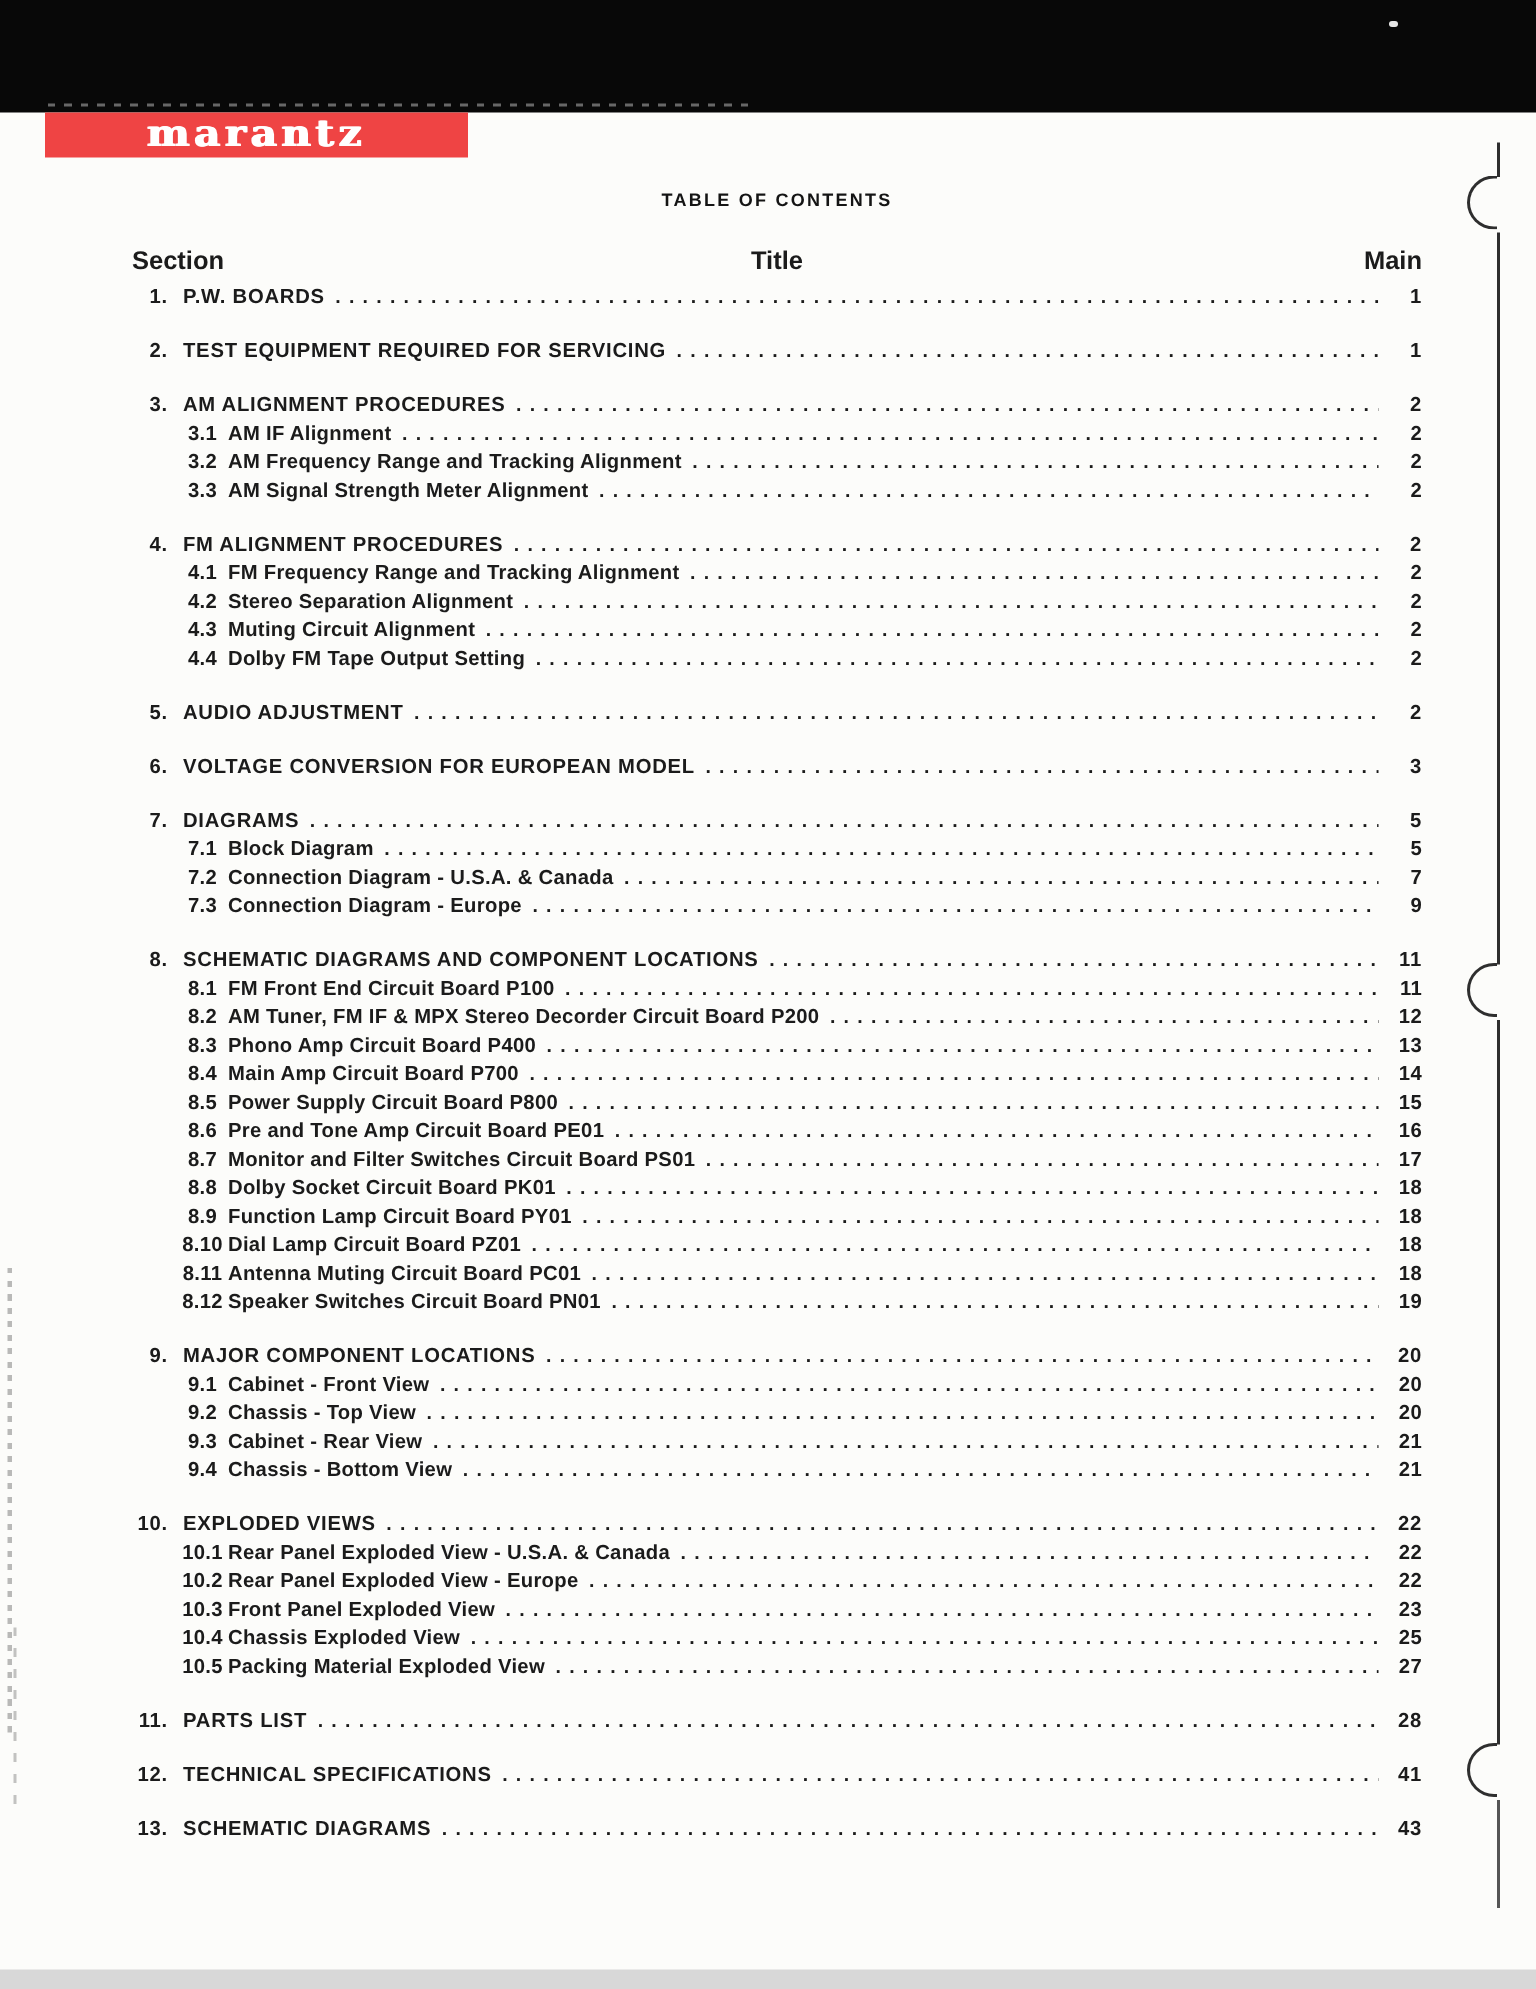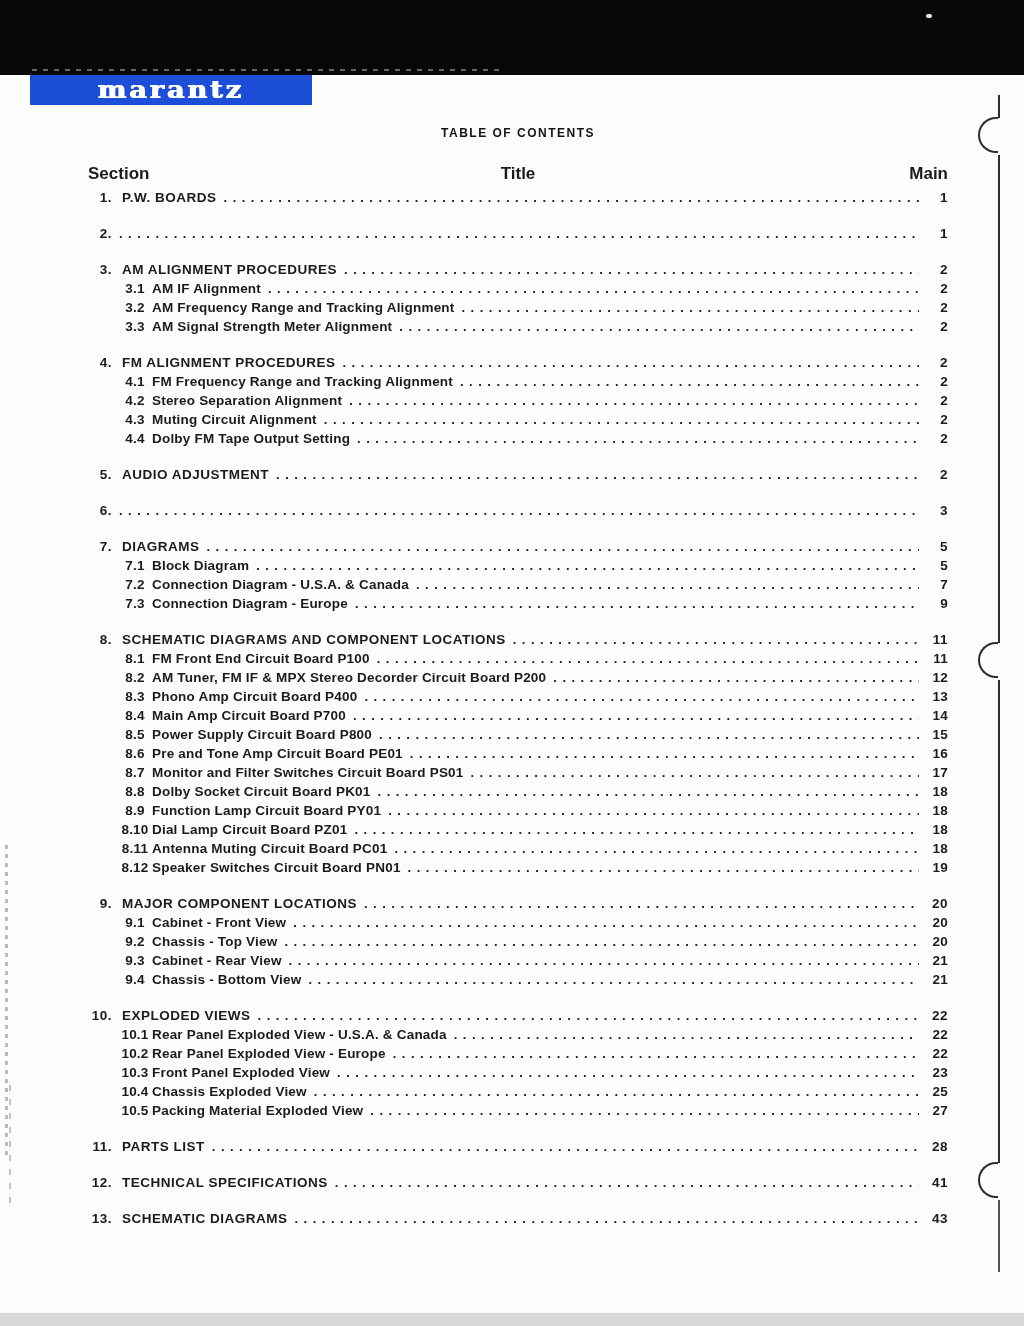--- a/index.html
+++ b/index.html
@@ -20,21 +20,21 @@
     position:absolute;left:32px;bottom:4px;width:470px;height:2px;
     background:repeating-linear-gradient(90deg,rgba(255,255,255,.55) 0 5px,transparent 5px 11px);
     opacity:.7;
   }
   .banner-speck{
     position:absolute;right:92px;top:14px;width:6px;height:4px;
     background:#fff;border-radius:2px;opacity:.9;
   }
   .logo-box{
     position:absolute;left:30px;top:75px;width:282px;height:30px;
-    background:#1d4ed8;display:flex;align-items:center;justify-content:center;
+    background:#ef4444;display:flex;align-items:center;justify-content:center;
   }
   .logo-text{
     font-family:"DejaVu Serif",serif;font-weight:bold;
     color:#fff;font-size:27px;line-height:26px;letter-spacing:3px;
     text-shadow:.6px 0 0 #fff,-.6px 0 0 #fff;
     transform:scaleY(.92);
   }
 
   
   .content{position:absolute;left:88px;top:124px;width:860px;}
@@ -125,20 +125,21 @@
 
     <div class="toc">
         <div class="row l1">
           <span class="num num1">1.</span>
           <span class="t">P.W. BOARDS</span>
           <span class="leader">........................................................................................................................................................................................................</span>
           <span class="pg">1</span>
         </div>
         <div class="row l1">
           <span class="num num1">2.</span>
+          <span class="t">TEST EQUIPMENT REQUIRED FOR SERVICING</span>
           <span class="leader">........................................................................................................................................................................................................</span>
           <span class="pg">1</span>
         </div>
         <div class="row l1">
           <span class="num num1">3.</span>
           <span class="t">AM ALIGNMENT PROCEDURES</span>
           <span class="leader">........................................................................................................................................................................................................</span>
           <span class="pg">2</span>
         </div>
         <div class="row l2">
@@ -190,20 +191,21 @@
           <span class="pg">2</span>
         </div>
         <div class="row l1">
           <span class="num num1">5.</span>
           <span class="t">AUDIO ADJUSTMENT</span>
           <span class="leader">........................................................................................................................................................................................................</span>
           <span class="pg">2</span>
         </div>
         <div class="row l1">
           <span class="num num1">6.</span>
+          <span class="t">VOLTAGE CONVERSION FOR EUROPEAN MODEL</span>
           <span class="leader">........................................................................................................................................................................................................</span>
           <span class="pg">3</span>
         </div>
         <div class="row l1">
           <span class="num num1">7.</span>
           <span class="t">DIAGRAMS</span>
           <span class="leader">........................................................................................................................................................................................................</span>
           <span class="pg">5</span>
         </div>
         <div class="row l2">

